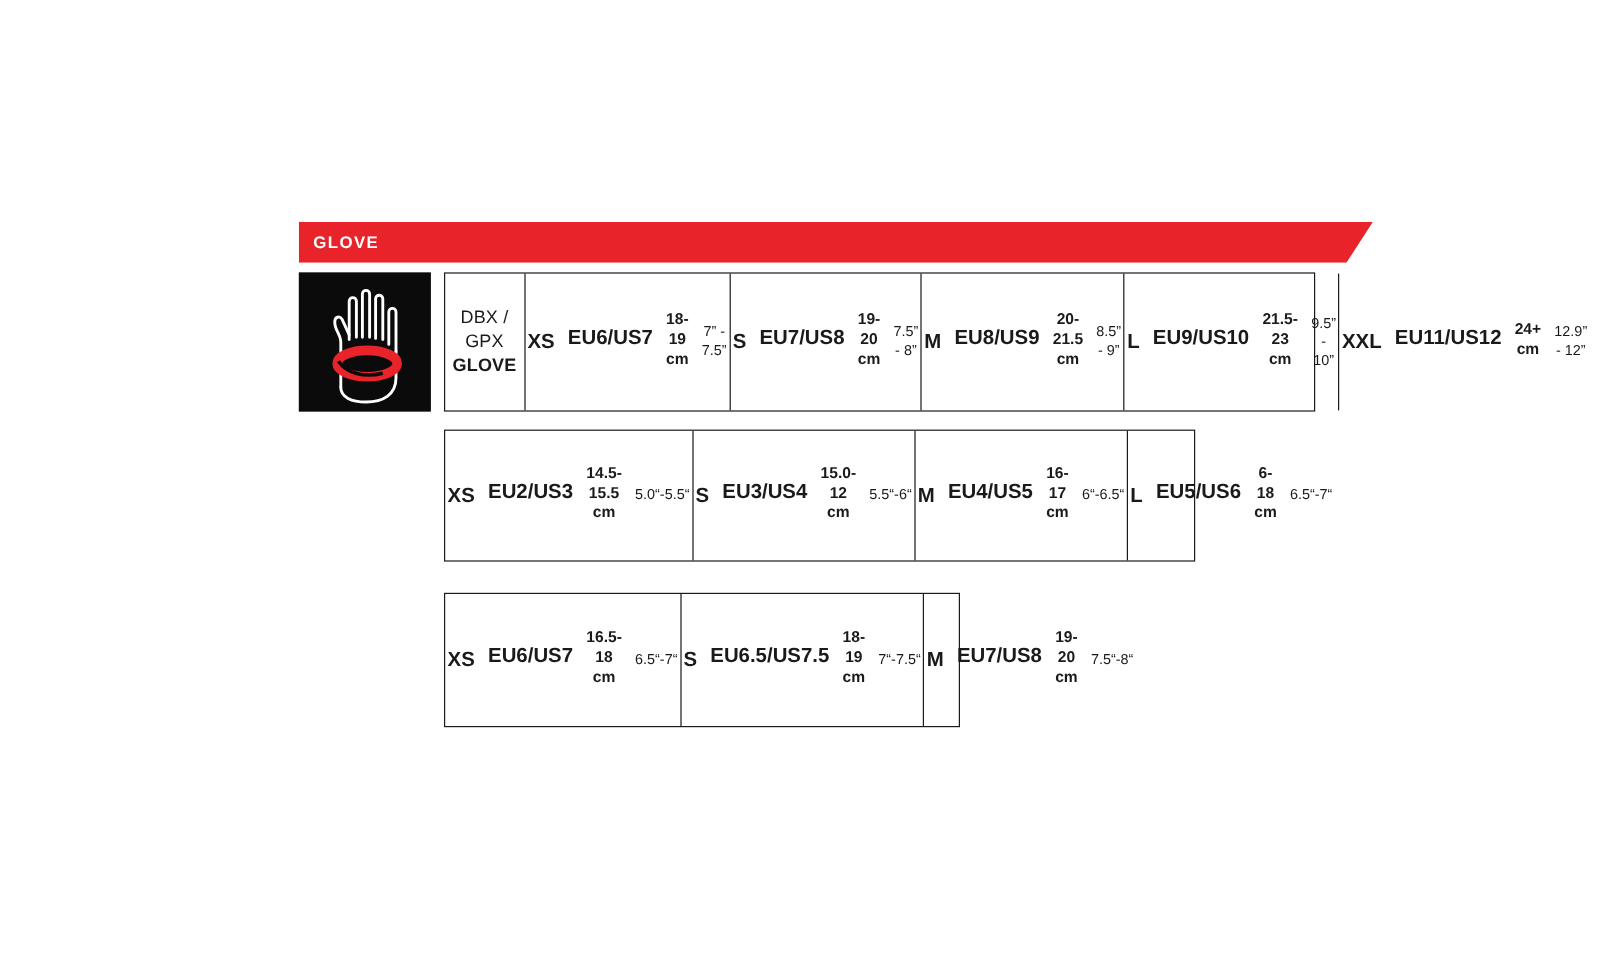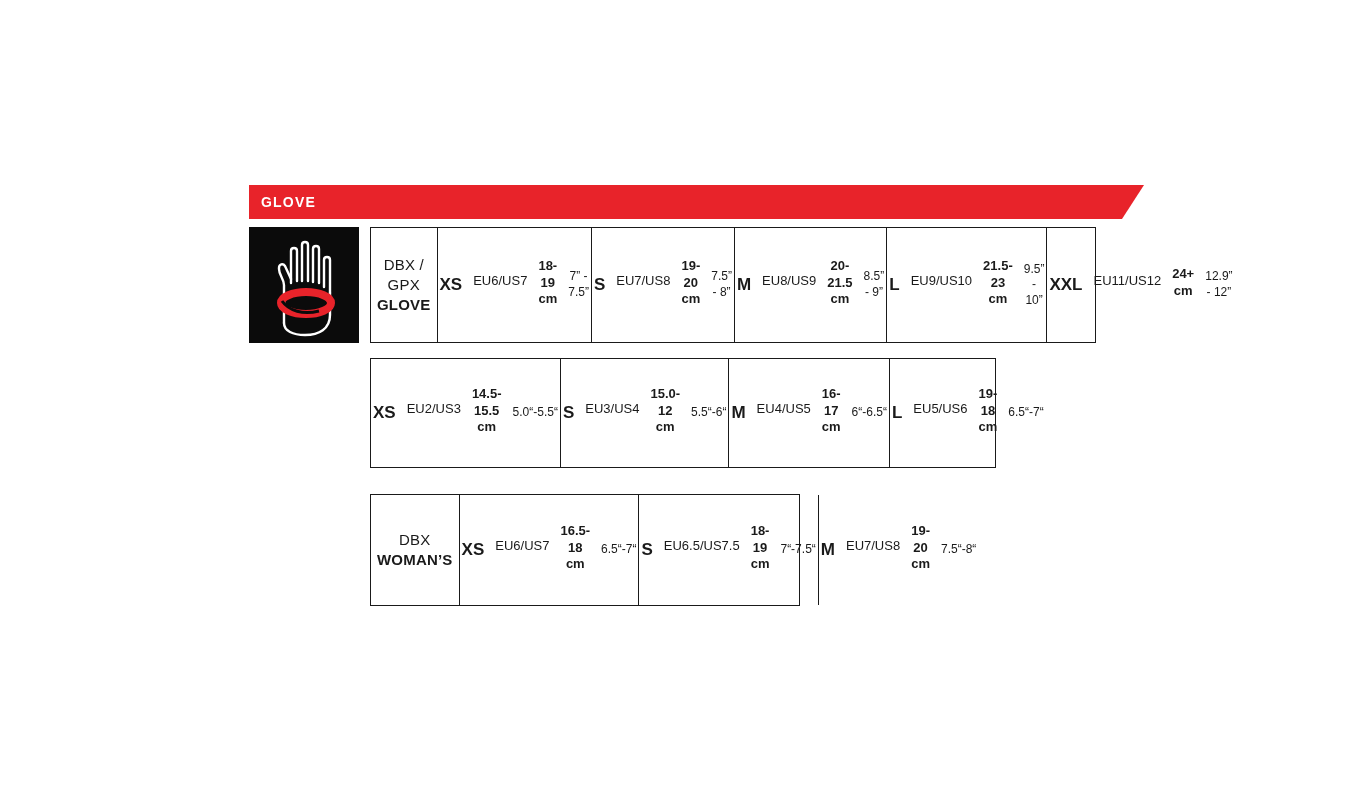--- a/index.html
+++ b/index.html
@@ -107,22 +107,22 @@
   }
   .cell:last-child { border-right: none; }
 
   .cell .size {
     font-size: 17px;
     font-weight: bold;
     line-height: 1.12;
     margin-bottom: 1px;
   }
   .cell .euus {
-    font-size: 13px;
-    font-weight: normal;
+    font-size: 17px;
+    font-weight: bold;
     line-height: 1.25;
     margin-bottom: 7px;
   }
   .cell .cm {
     font-size: 13px;
     font-weight: bold;
     line-height: 1.3;
     margin-bottom: 4px;
     text-align: center;
   }
@@ -213,31 +213,27 @@
     </div>
     <div class="cell">
       <span class="size">M</span>
       <span class="euus">EU4/US5</span>
       <span class="cm">16-17 cm</span>
       <span class="inch">6“-6.5“</span>
     </div>
     <div class="cell">
       <span class="size">L</span>
       <span class="euus">EU5/US6</span>
-      <span class="cm">19-18 cm</span>
+      <span class="cm">6-18 cm</span>
       <span class="inch">6.5“-7“</span>
     </div>
   </div>
 </div>
 
 <div class="chart" id="chart-woman">
-  <div class="row-label">
-    <span class="brand">DBX</span>
-    <span class="kind">WOMAN’S</span>
-  </div>
   <div class="cells">
     <div class="cell">
       <span class="size">XS</span>
       <span class="euus">EU6/US7</span>
       <span class="cm">16.5-18 cm</span>
       <span class="inch">6.5“-7“</span>
     </div>
     <div class="cell">
       <span class="size">S</span>
       <span class="euus">EU6.5/US7.5</span>

